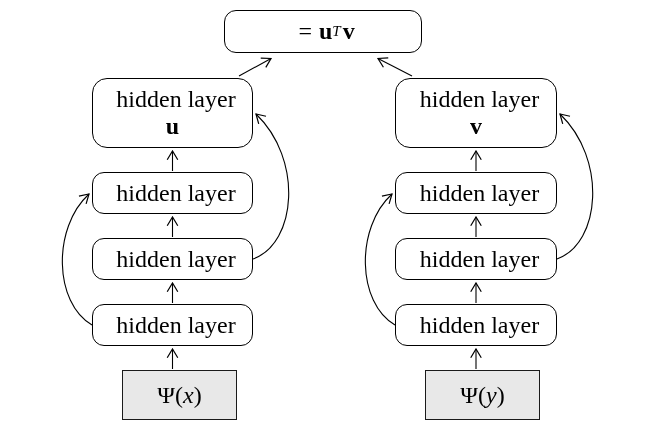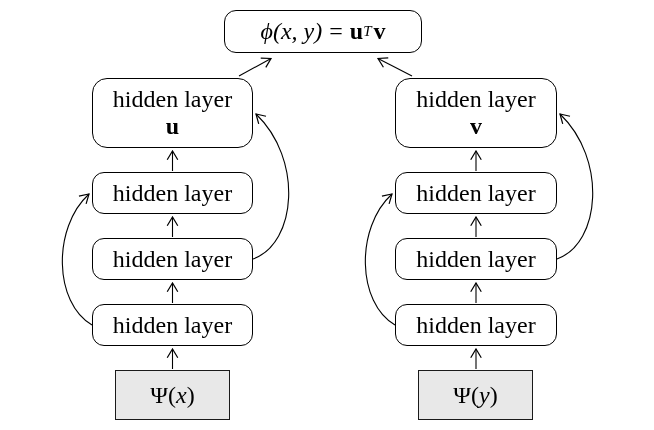--- a/index.html
+++ b/index.html
@@ -10,21 +10,21 @@
   }
   .arrows { position:absolute; left:0; top:0; }
   .node {
     position:absolute; box-sizing:border-box; background:#ffffff;
     border:1.3px solid #000; display:flex; align-items:center;
     justify-content:center; text-align:center;
   }
   .rounded-sm { border-radius:12px; }
   .rounded-lg { border-radius:15px; flex-direction:column; line-height:1.12; }
   .input-node { background:#e8e8e8; border:1.5px solid #1a1a1a; border-radius:0; }
-  .label { font-size:24px; }
+  .label { font-size:24px;margin-left:7px; }
   .vec-label { font-size:24px; font-weight:bold; }
   .formula { font-size:24px; }
   .m-it { font-style:italic; }
   .m-eq { margin:0 7px; }
   .m-bf { font-weight:bold; }
   .m-sup { font-style:italic; font-size:15px; vertical-align:8px; margin-right:2px; }
   .psi-arg { font-style:italic; }
 </style>
 </head>
 <body>
@@ -54,21 +54,20 @@
 
       <path marker-end="url(#arr)" d="M92,325 C54,303 52,228 89,194"></path>
       <path marker-end="url(#arr)" d="M253,259 C297,243 303,159 256,114"></path>
 
       <path marker-end="url(#arr)" d="M395,325 C357,303 355,228 392,194"></path>
       <path marker-end="url(#arr)" d="M557,259 C601,243 607,159 560,114"></path>
     </g>
   </svg>
 
   <div class="node rounded-sm formula" style="left:224px; top:10px; width:198px; height:43px;">
-    <span class="m-it">ϕ(x, y)</span>
     <span class="m-eq">=</span>
     <span class="m-bf">u</span>
     <sup class="m-sup">T</sup>
     <span class="m-bf">v</span>
   </div>
 
   <div class="node rounded-lg" style="left:92px; top:78px; width:161px; height:70px;">
     <span class="label">hidden layer</span>
     <span class="vec-label">u</span>
   </div>

